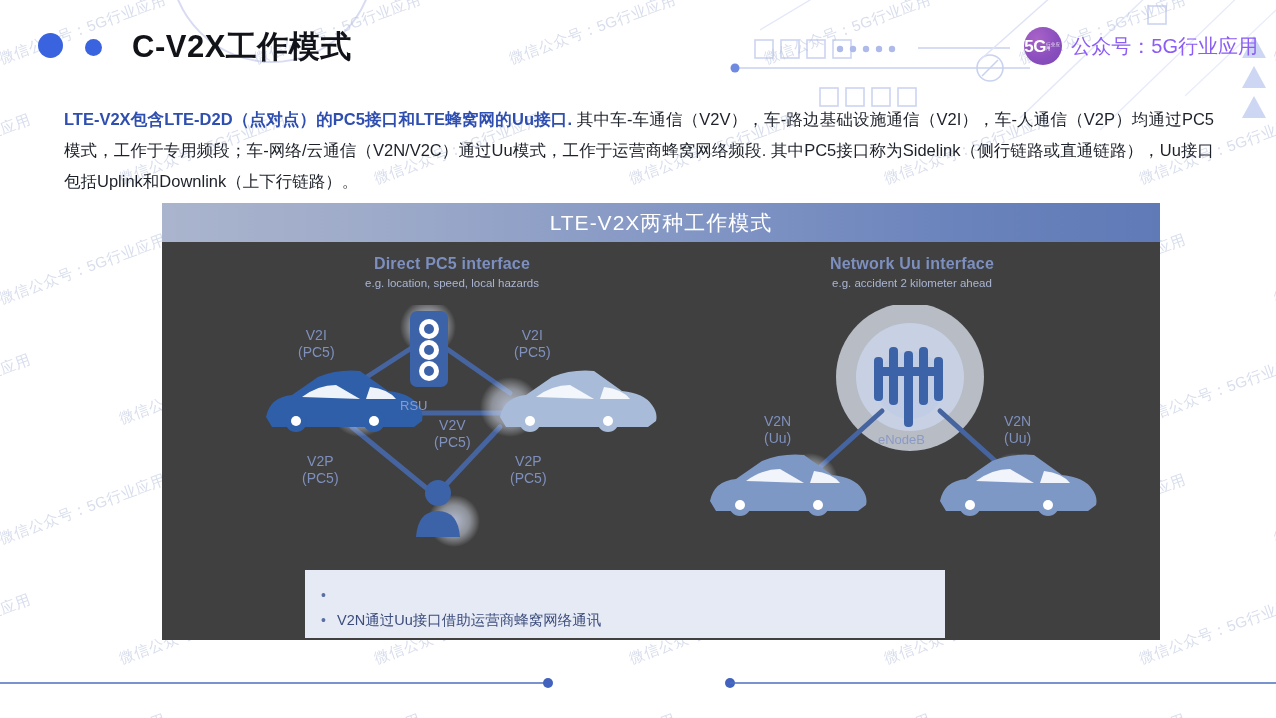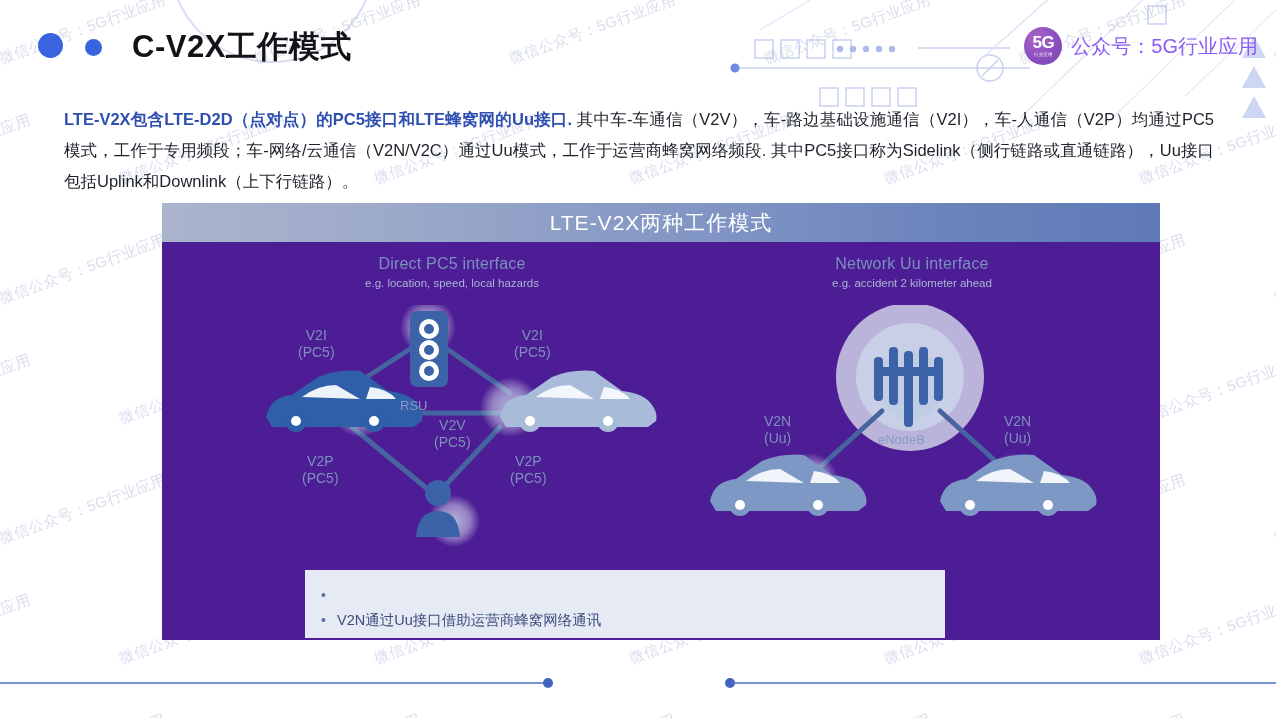--- a/index.html
+++ b/index.html
@@ -53,56 +53,56 @@
     letter-spacing: .5px;
   }
   #brand {
     position: absolute; right: 18px; top: 27px;
     display: flex; align-items: center; gap: 9px;
   }
   .brand-badge {
     width: 38px; height: 38px; border-radius: 50%;
     background: radial-gradient(circle at 34% 30%, #a963c8 0%, #8b4fbe 55%, #7a45b2 100%);
     color: #fff;
-    display: flex; flex-direction: column;
+    display: flex; flex-direction: row;
     align-items: center; justify-content: center;
     line-height: 1;
   }
   .brand-badge .b5g { font-size: 17px; font-weight: bold; letter-spacing: -.5px; }
   .brand-badge .bsub { font-size: 4.5px; margin-top: 2px; letter-spacing: .3px; opacity: .9; }
   .brand-text { font-size: 20px; color: #8b5cf6; white-space: nowrap; }
 
   
   #paragraph {
     position: absolute; left: 64px; top: 104px; width: 1150px;
     font-size: 16.5px; line-height: 31px; color: #1d2129;
     text-align: justify;
   }
   #paragraph .lead { font-weight: bold; color: #2f4fb0; }
 
   
   #diagram-panel {
     position: absolute; left: 162px; top: 203px;
     width: 998px; height: 437px;
-    background: #4c1d95;
+    background: #404040;
     overflow: hidden;
   }
   #diagram-title-bar {
     position: absolute; left: 0; top: 0; width: 998px; height: 39px;
     background: linear-gradient(to right, #aab4cd 0%, #9daac9 22%, #8195c4 55%, #6a83bc 80%, #5f7ab7 100%);
     display: flex; align-items: center; justify-content: center;
   }
   #diagram-title-bar span {
     color: #ffffff; font-size: 21px; letter-spacing: 1px;
   }
 
   .panel-half { position: absolute; top: 52px; }
   .panel-head { text-align: center; }
   .panel-head .ph-title {
-    font-size: 16px; color: #7d8fbf; letter-spacing: .2px;
+    font-size: 16px; color: #7d8fbf; letter-spacing: .2px; font-weight: bold;
   }
   .panel-head .ph-sub {
     margin-top: 4px;
     font-size: 11.5px; color: #a9b5d3;
   }
 
   #diagram-left { left: 80px; width: 420px; }
   #diagram-right { left: 540px; width: 420px; }
 
   .art { position: relative; width: 420px; height: 250px; margin-top: 16px; }

